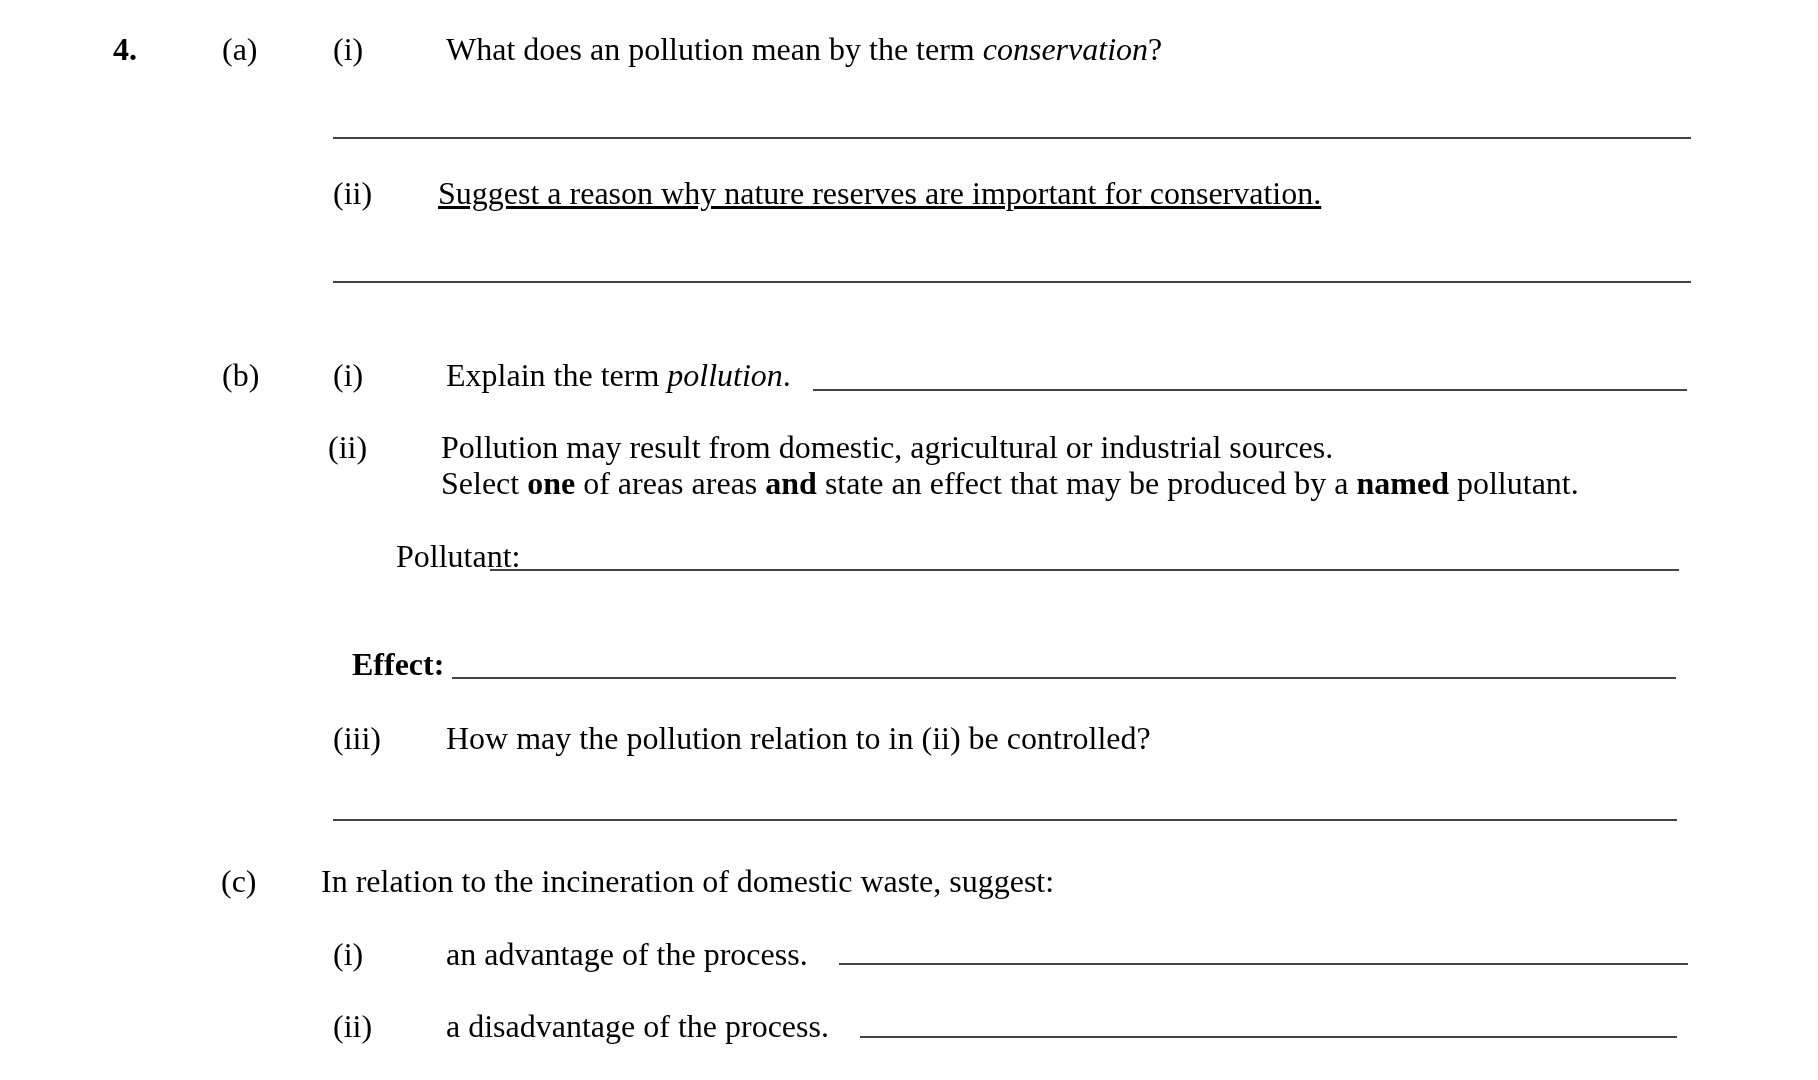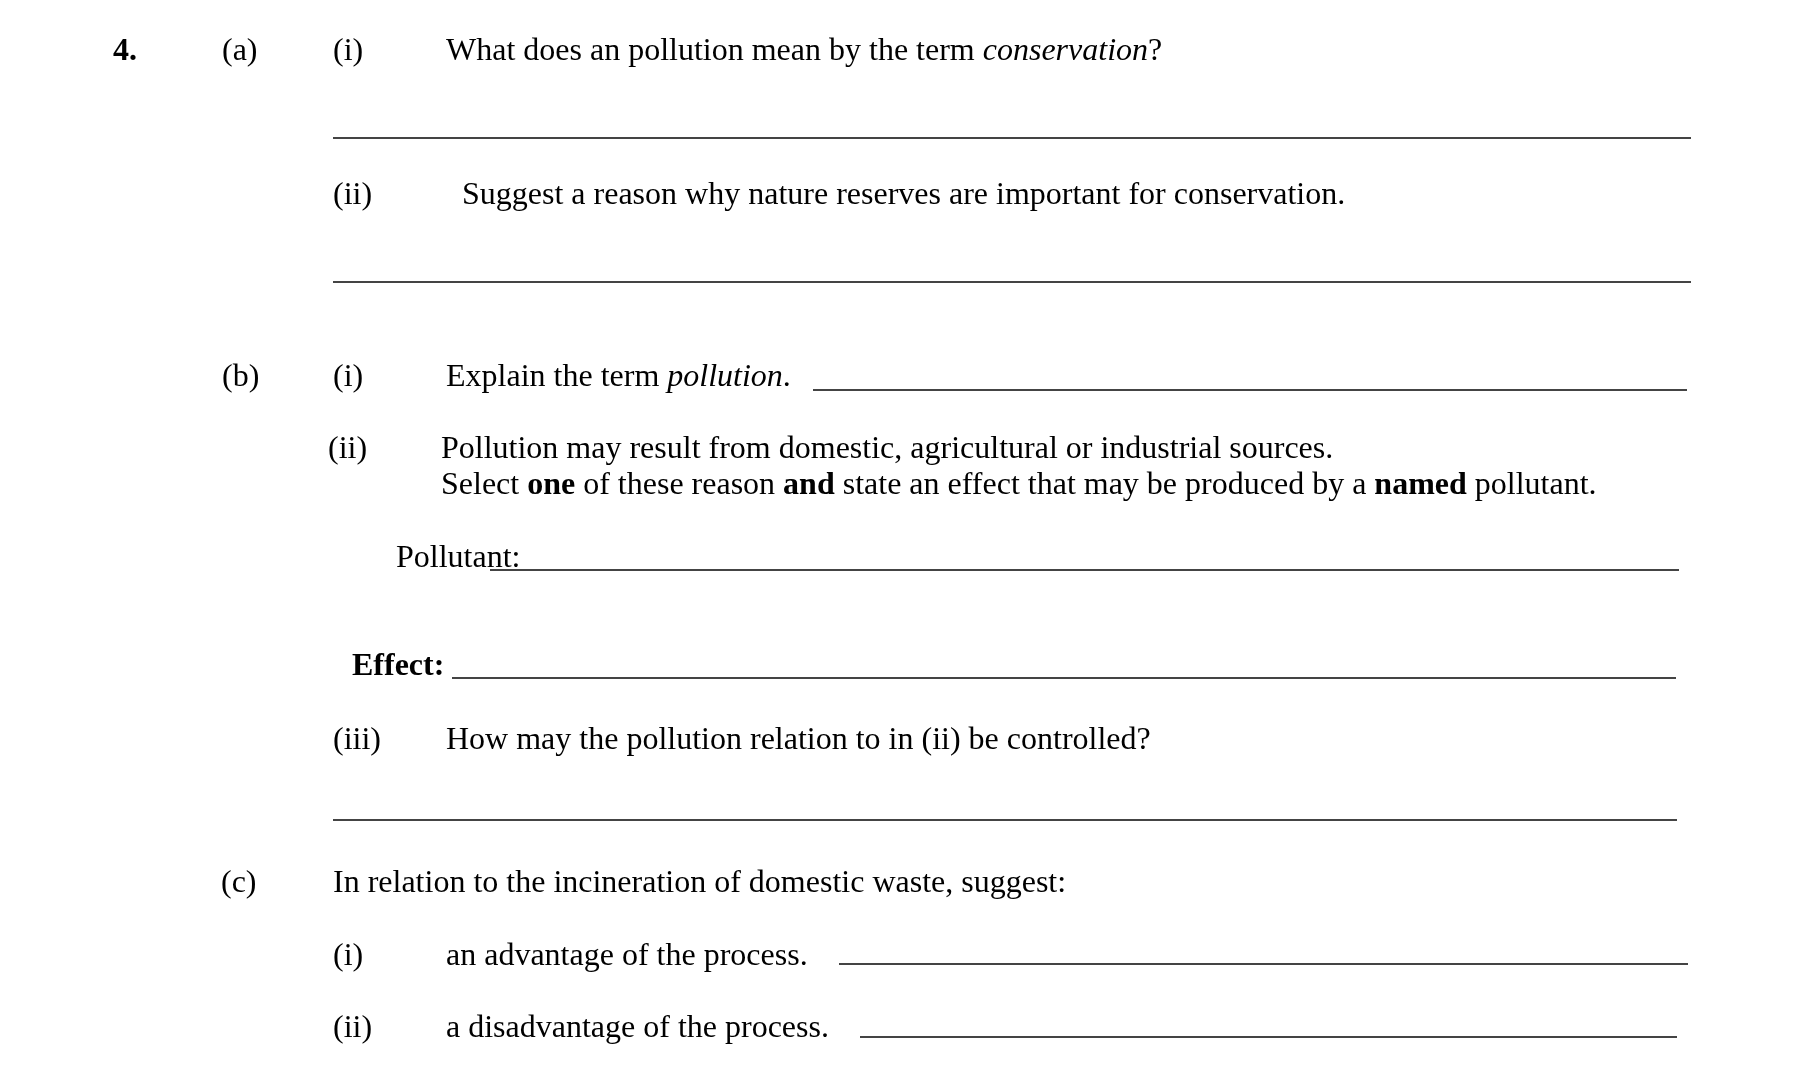--- a/index.html
+++ b/index.html
@@ -17,44 +17,44 @@
 <body>
 
 <div class="t b" style="left:113px; top:31px;">4.</div>
 
 <div class="t" style="left:222px; top:31px;">(a)</div>
 <div class="t" style="left:333px; top:31px;">(i)</div>
 <div class="t" style="left:446px; top:31px;"><span>What does an pollution mean by the term </span><span class="i">conservation</span><span>?</span></div>
 <div class="line" style="left:333px; top:137px; width:1358px;"></div>
 
 <div class="t" style="left:333px; top:175px;">(ii)</div>
-<div class="t" style="left:462px; top:175px;">Suggest a reason why nature reserves are important for conservation.</div>
+<div class="t" style="left:438px; top:175px;text-decoration:underline;">Suggest a reason why nature reserves are important for conservation.</div>
 <div class="line" style="left:333px; top:281px; width:1358px;"></div>
 
 <div class="t" style="left:222px; top:357px;">(b)</div>
 <div class="t" style="left:333px; top:357px;">(i)</div>
 <div class="t" style="left:446px; top:357px;text-align:right;"><span>Explain the term </span><span class="i">pollution</span><span>.</span></div>
 <div class="line" style="left:813px; top:389px; width:874px;"></div>
 
 <div class="t" style="left:328px; top:429px;">(ii)</div>
 <div class="t" style="left:441px; top:429px;">Pollution may result from domestic, agricultural or industrial sources.</div>
-<div class="t" style="left:441px; top:465px;"><span>Select </span><span class="b">one</span><span> of these reason </span><span class="b">and</span><span> state an effect that may be produced by a </span><span class="b">named</span><span> pollutant.</span></div>
+<div class="t" style="left:441px; top:465px;"><span>Select </span><span class="b">one</span><span> of areas areas </span><span class="b">and</span><span> state an effect that may be produced by a </span><span class="b">named</span><span> pollutant.</span></div>
 
 <div class="t" style="left:350px; top:538px;margin-left:46px;">Pollutant:</div>
 <div class="line" style="left:490px; top:569px; width:1189px;"></div>
 
 <div class="t" style="left:352px; top:646px;font-weight:bold;">Effect:</div>
 <div class="line" style="left:452px; top:677px; width:1224px;"></div>
 
 <div class="t" style="left:333px; top:720px;text-align:center;">(iii)</div>
 <div class="t" style="left:446px; top:720px;">How may the pollution relation to in (ii) be controlled?</div>
 <div class="line" style="left:333px; top:819px; width:1344px;"></div>
 
 <div class="t" style="left:221px; top:863px;">(c)</div>
-<div class="t" style="left:333px; top:863px;">In relation to the incineration of domestic waste, suggest:</div>
+<div class="t" style="left:321px; top:863px;">In relation to the incineration of domestic waste, suggest:</div>
 
 <div class="t" style="left:333px; top:936px;">(i)</div>
 <div class="t" style="left:446px; top:936px;">an advantage of the process.</div>
 <div class="line" style="left:839px; top:963px; width:849px;"></div>
 
 <div class="t" style="left:333px; top:1008px;">(ii)</div>
 <div class="t" style="left:446px; top:1008px;">a disadvantage of the process.</div>
 <div class="line" style="left:860px; top:1036px; width:817px;"></div>
 
 </body></html>

